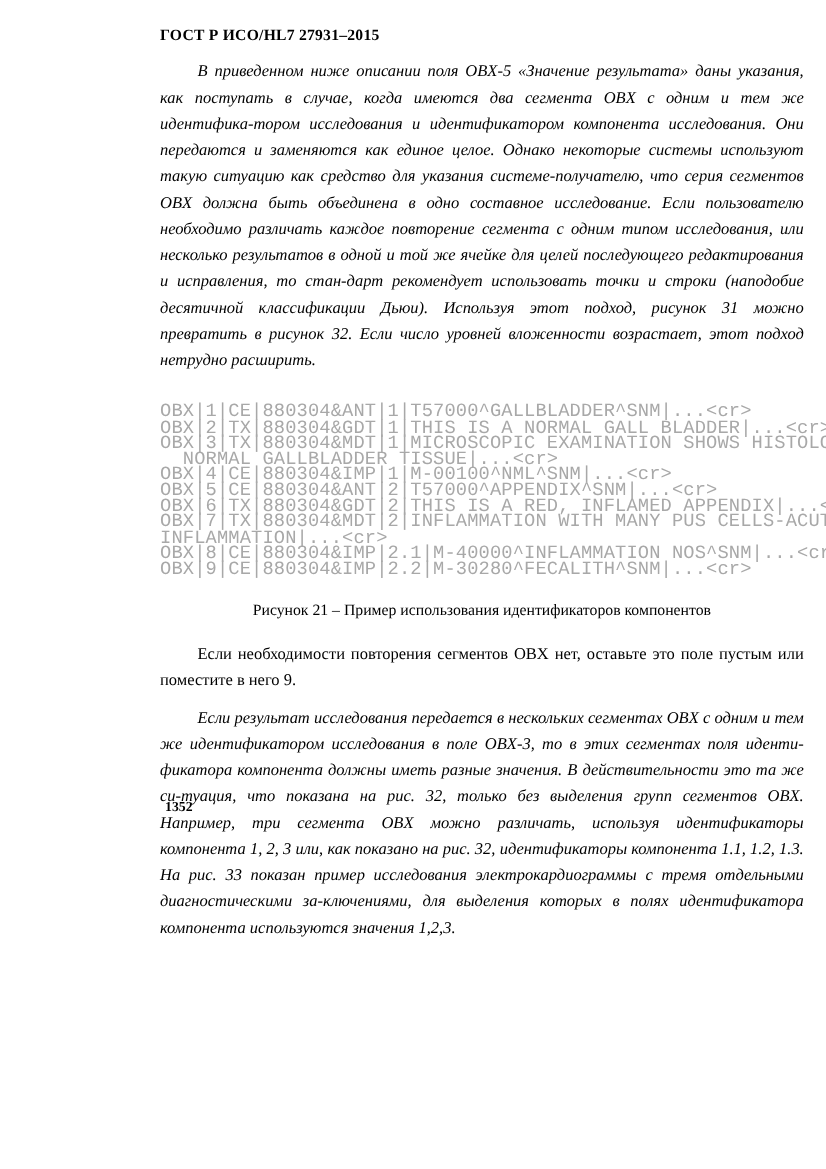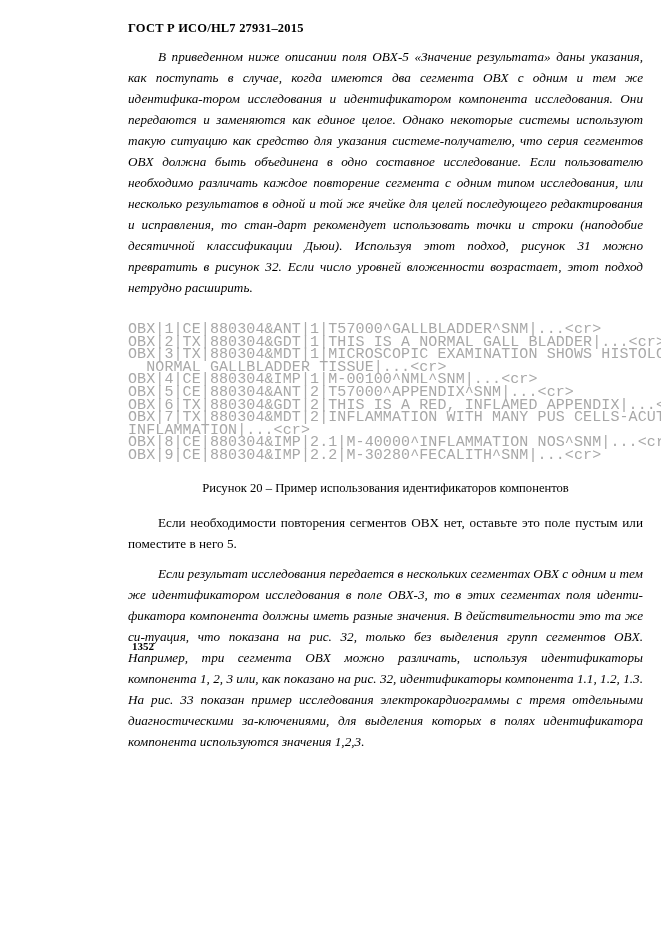--- a/index.html
+++ b/index.html
@@ -93,24 +93,24 @@
 OBX|3|TX|880304&amp;MDT|1|MICROSCOPIC EXAMINATION SHOWS HISTOLOGICALLY
   NORMAL GALLBLADDER TISSUE|...&lt;cr&gt;
 OBX|4|CE|880304&amp;IMP|1|M-00100^NML^SNM|...&lt;cr&gt;
 OBX|5|CE|880304&amp;ANT|2|T57000^APPENDIX^SNM|...&lt;cr&gt;
 OBX|6|TX|880304&amp;GDT|2|THIS IS A RED, INFLAMED APPENDIX|...&lt;cr&gt;
 OBX|7|TX|880304&amp;MDT|2|INFLAMMATION WITH MANY PUS CELLS-ACUTE
 INFLAMMATION|...&lt;cr&gt;
 OBX|8|CE|880304&amp;IMP|2.1|M-40000^INFLAMMATION NOS^SNM|...&lt;cr&gt;
 OBX|9|CE|880304&amp;IMP|2.2|M-30280^FECALITH^SNM|...&lt;cr&gt;</pre>
 
-  <div class="figure-caption">Рисунок 20 – Пример использования идентификаторов компонентов</div>
+  <div class="figure-caption">Рисунок 21 – Пример использования идентификаторов компонентов</div>
 
   <div class="par-group-2">
-    <p class="body-par">Если необходимости повторения сегментов OBX нет, оставьте это поле пустым или поместите в него 5.</p>
+    <p class="body-par">Если необходимости повторения сегментов OBX нет, оставьте это поле пустым или поместите в него 9.</p>
     <div class="par-spacer"></div>
     <p class="body-par">Если результат исследования передается в нескольких сегментах OBX с одним и тем же идентификатором исследования в поле OBX-3, то в этих сегментах поля иденти-фикатора компонента должны иметь разные значения. В действительности это та же си-туация, что показана на рис. 32, только без выделения групп сегментов OBX. Например, три сегмента OBX можно различать, используя идентификаторы компонента 1, 2, 3 или, как показано на рис. 32, идентификаторы компонента 1.1, 1.2, 1.3. На рис. 33 показан пример исследования электрокардиограммы с тремя отдельными диагностическими за-ключениями, для выделения которых в полях идентификатора компонента используются значения 1,2,3.</p>
   </div>
 
 
   <div class="footer-page">1352</div>
 
 </div>
 
 </body></html>

